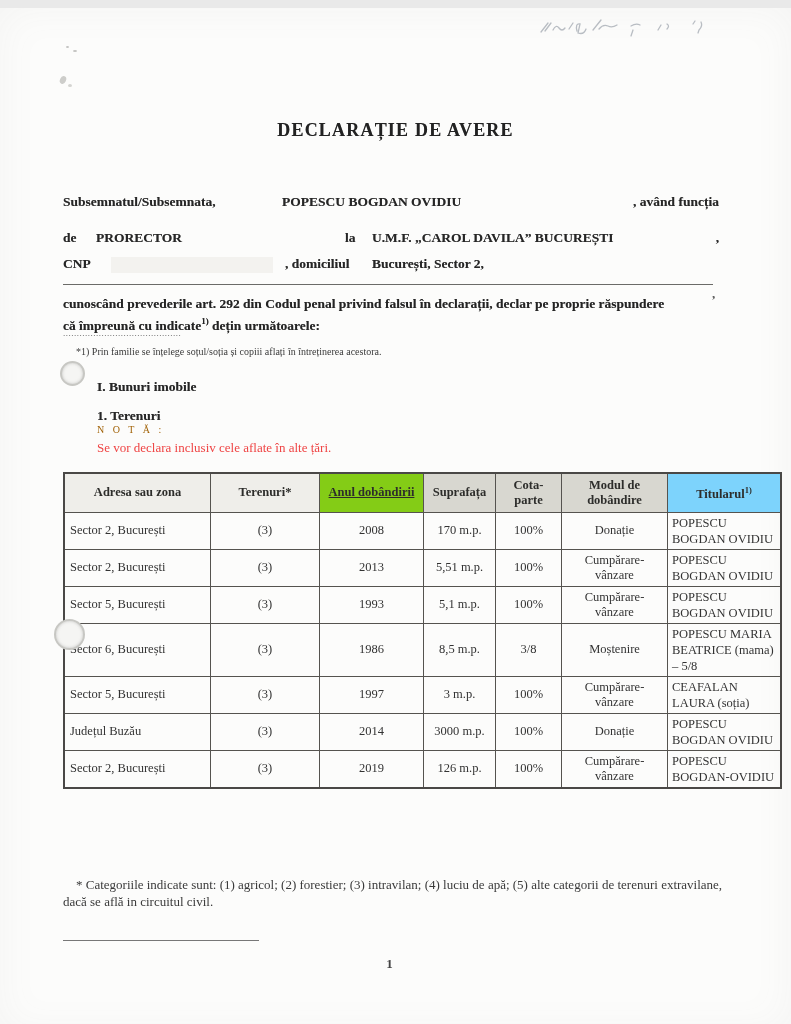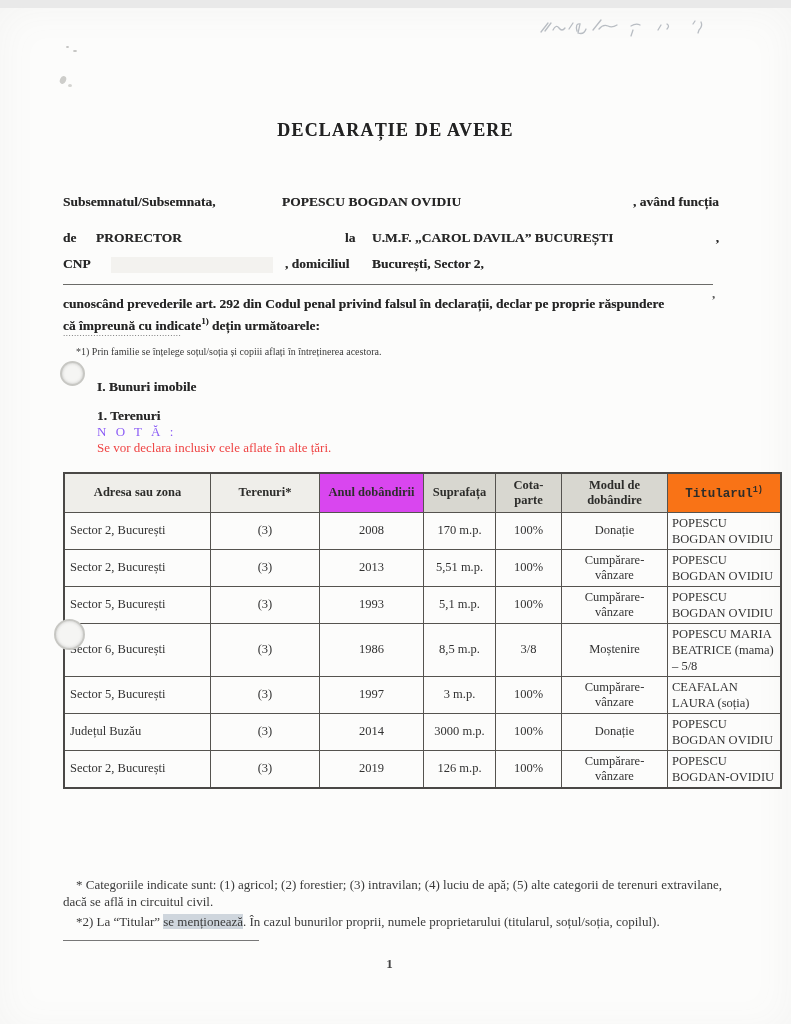--- a/index.html
+++ b/index.html
@@ -48,42 +48,42 @@
 
   .note1{position:absolute;left:63px;top:338px;width:650px;font-size:10px;color:#3a3a3a;text-indent:13px;}
 
   .punch{position:absolute;border-radius:50%;background:#f5f5f3;border:2px solid #c7c7c3;box-shadow:inset 0 0 3px rgba(150,150,148,.5);}
   .punch.p1{left:60px;top:353px;width:21px;height:21px;}
   .punch.p2{left:54px;top:611px;width:27px;height:27px;z-index:3;}
 
   .heading{position:absolute;left:97px;font-weight:bold;font-size:13.5px;color:#262626;}
   .h-bunuri{top:371px;}
   .h-terenuri{top:400px;}
-  .nota-label{position:absolute;left:97px;top:416px;font-size:13px;letter-spacing:3px;color:#8b5cf6;}
+  .nota-label{position:absolute;left:97px;top:416px;font-size:10px;letter-spacing:3px;color:#a16207;}
   .nota-text{position:absolute;left:97px;top:432px;font-size:13px;color:#ef4444;}
 
   table.terenuri{
     position:absolute;left:63px;top:464px;width:653px;
     border-collapse:collapse;table-layout:fixed;
     font-size:12.5px;color:#333;
   }
   table.terenuri th,table.terenuri td{
     border:1px solid #55534f;
     padding:2px 4px;vertical-align:middle;text-align:center;
     line-height:15.5px;overflow:hidden;
   }
   table.terenuri{border:2px solid #4a4846;}
   table.terenuri th{font-weight:bold;height:34px;font-size:12.5px;color:#2d2d2b;}
   table.terenuri th:nth-child(1){width:137px;background:#efeeea;}
   table.terenuri th:nth-child(2){width:100px;background:#efeeea;}
-  table.terenuri th:nth-child(3){width:95px;background:#d946ef;}
+  table.terenuri th:nth-child(3){width:95px;background:#84cc16;text-decoration:underline;}
   table.terenuri th:nth-child(4){width:63px;background:#d8d7d0;}
   table.terenuri th:nth-child(5){width:57px;background:#d8d7d0;}
   table.terenuri th:nth-child(6){width:97px;background:#d8d7d0;}
-  table.terenuri th:nth-child(7){width:104px;background:#f97316;font-family:Liberation Mono, monospace;}
+  table.terenuri th:nth-child(7){width:104px;background:#7dd3fc;}
   table.terenuri td:nth-child(1){text-align:left;padding-left:5px;}
   table.terenuri td:nth-child(7){text-align:left;padding-left:4px;line-height:16px;}
   table.terenuri tr{page-break-inside:avoid;}
   table.terenuri sup{font-size:8.5px;}
 
   .footnote{position:absolute;left:63px;width:662px;font-size:13px;color:#3a3a3a;line-height:17px;text-indent:13px;}
   .fn1{top:868px;}
   .fn2{top:905px;}
   .hl{background:#cfd6dd;}
 
@@ -230,21 +230,18 @@
           <td>Cumpărare-vânzare</td>
           <td>POPESCU BOGDAN-OVIDIU</td>
         </tr>
       </tbody>
   </table>
 
   <div class="punch p2"></div>
 
   <div class="footnote fn1">* Categoriile indicate sunt: (1) agricol; (2) forestier; (3) intravilan; (4) luciu de apă; (5) alte categorii de terenuri extravilane, dacă se află in circuitul civil.</div>
 
-  <div class="footnote fn2">
-    <span>*2) La “Titular” </span><span class="hl">se menționează</span><span>. În cazul bunurilor proprii, numele proprietarului (titularul, soțul/soția, copilul).</span>
-  </div>
 
   <div class="short-divider"></div>
 
   <div class="page-number">1</div>
 
 </div>
 
 </body></html>

